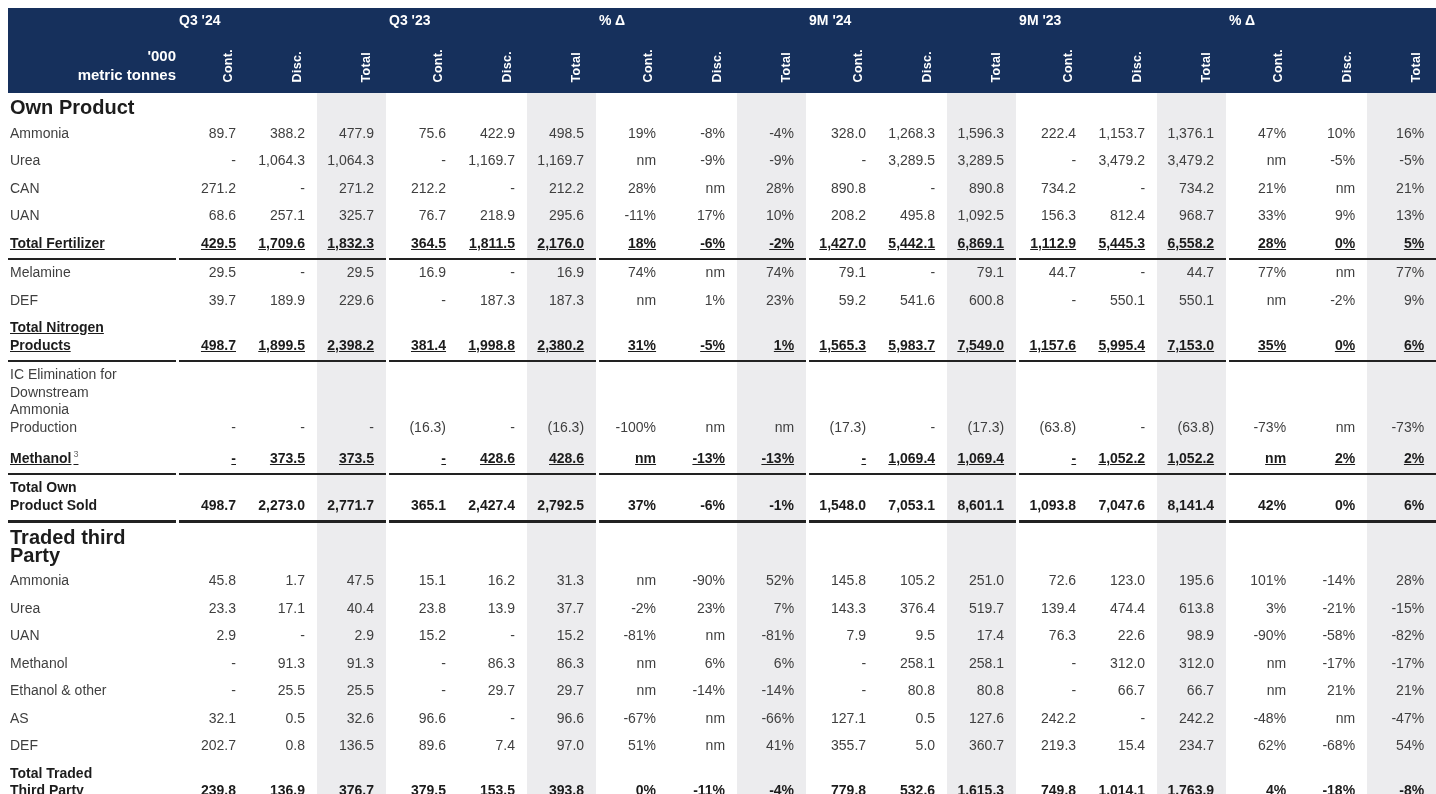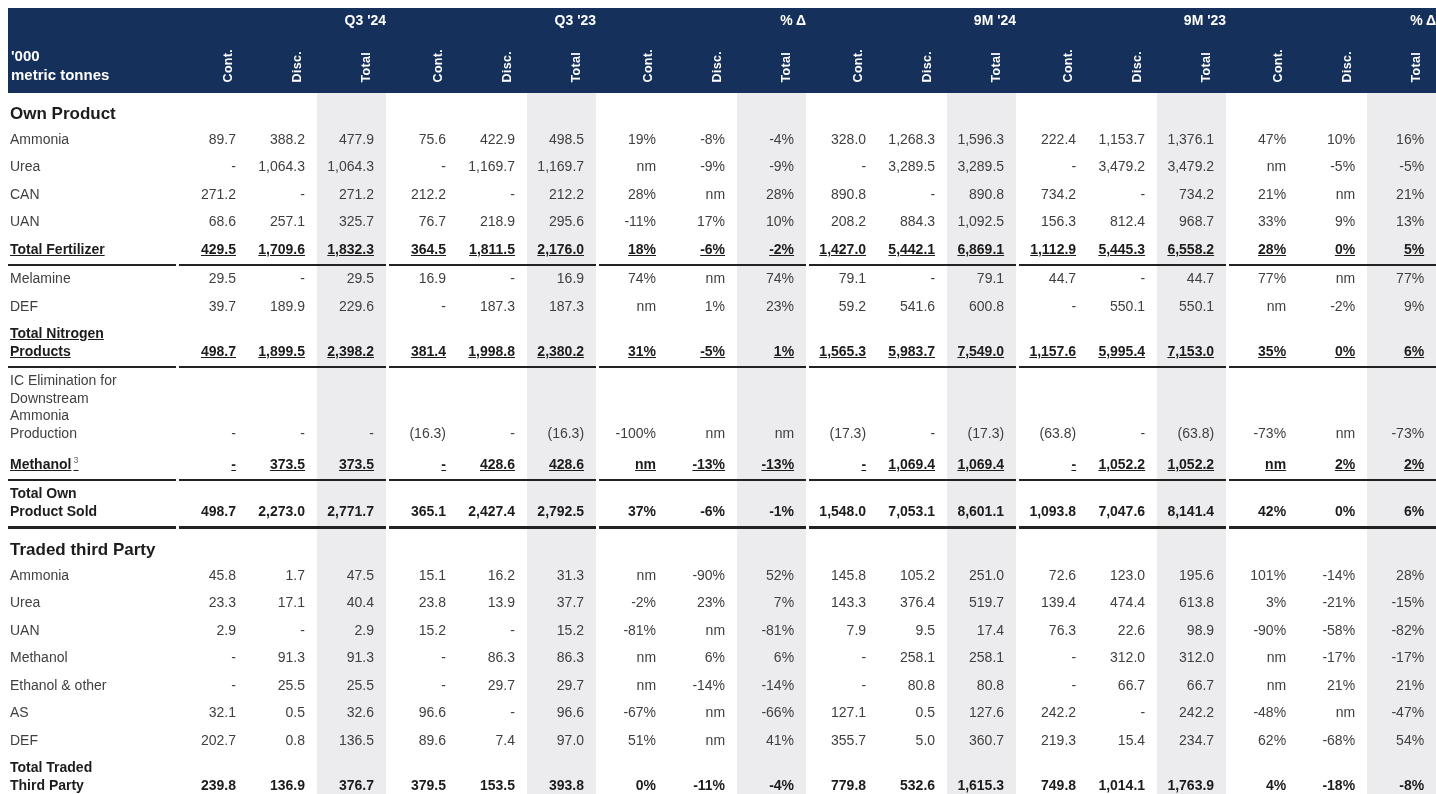--- a/index.html
+++ b/index.html
@@ -8,40 +8,40 @@
     background:#fff;padding:8px 6px 0 8px;overflow:hidden;
     font-family:"Liberation Sans","DejaVu Sans",sans-serif;
   }
   table.vol{border-collapse:separate;border-spacing:0;table-layout:fixed;width:1424px;}
 
   
   thead th{
     background:var(--navy);color:#fff;font-weight:bold;border:none;
   }
   th.unit{
-    text-align:left;vertical-align:bottom;font-size:15px;line-height:19px;
+    text-align:right;vertical-align:bottom;font-size:15px;line-height:19px;
     padding:16px 0 9px 3px;white-space:pre-line;
   }
-  th.group{font-size:14px;text-align:right;vertical-align:top;padding:4px 0 0 0;height:22px;}
+  th.group{font-size:14px;text-align:left;vertical-align:top;padding:4px 0 0 0;height:22px;}
   th.rot{vertical-align:bottom;text-align:right;height:52px;padding:0 13px 7px 0;}
   .rot-txt{
     display:inline-block;writing-mode:vertical-rl;transform:rotate(180deg);
     font-size:12.5px;letter-spacing:.3px;line-height:13px;
   }
 
   
   td{
     font-size:14px;color:var(--txt);vertical-align:bottom;text-align:right;
     padding:4px 12px 6px 0;line-height:17.5px;border-bottom:0 solid transparent;
   }
   td.lbl{text-align:left;padding:4px 2px 6px 2px;white-space:pre-line;}
   td.lbl sup{font-size:9px;color:#6a6a6a;font-weight:normal;margin-left:2px;}
   td.tcol{background:var(--band);}
   td.spacer{padding:0;}
-  tr.section td{font-weight:bold;color:var(--txtBold);font-size:17px;padding-top:12px;padding-bottom:4px;}
+  tr.section td{font-weight:bold;color:var(--txtBold);font-size:20px;padding-top:6px;padding-bottom:4px;}
   tr.bold td{font-weight:bold;color:var(--txtBold);}
   tr.b-single > td:not(.spacer){border-bottom:2px solid var(--rule);text-decoration:underline;}
   tr.b-thick  > td:not(.spacer){border-bottom:3px solid var(--rule);margin-left:16px;}
   tr.b-double > td:not(.spacer){border-bottom:5px double var(--rule);}
 </style>
 </head>
 <body>
 
 <div class="page" style="--navy: #16305C; --band: #ECECEE; --txt: #3F3F3F; --txtBold: #1C1C1C; --rule: #222222;">
   <table class="vol">
@@ -228,21 +228,21 @@
           <td class="spacer"></td>
           <td>76.7</td>
           <td>218.9</td>
           <td class="tcol">295.6</td>
           <td class="spacer"></td>
           <td>-11%</td>
           <td>17%</td>
           <td class="tcol">10%</td>
           <td class="spacer"></td>
           <td>208.2</td>
-          <td>884.3</td>
+          <td>495.8</td>
           <td class="tcol">1,092.5</td>
           <td class="spacer"></td>
           <td>156.3</td>
           <td>812.4</td>
           <td class="tcol">968.7</td>
           <td class="spacer"></td>
           <td>33%</td>
           <td>9%</td>
           <td class="tcol">13%</td>
         </tr>

